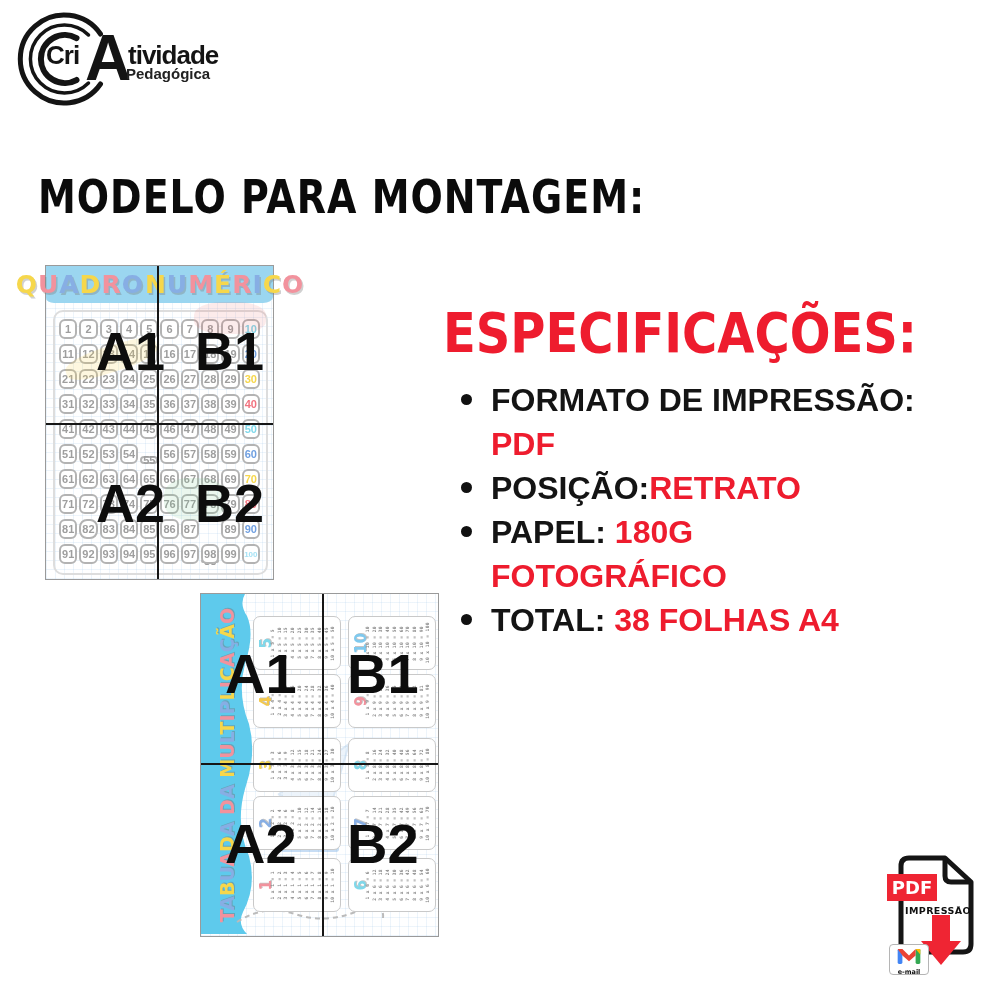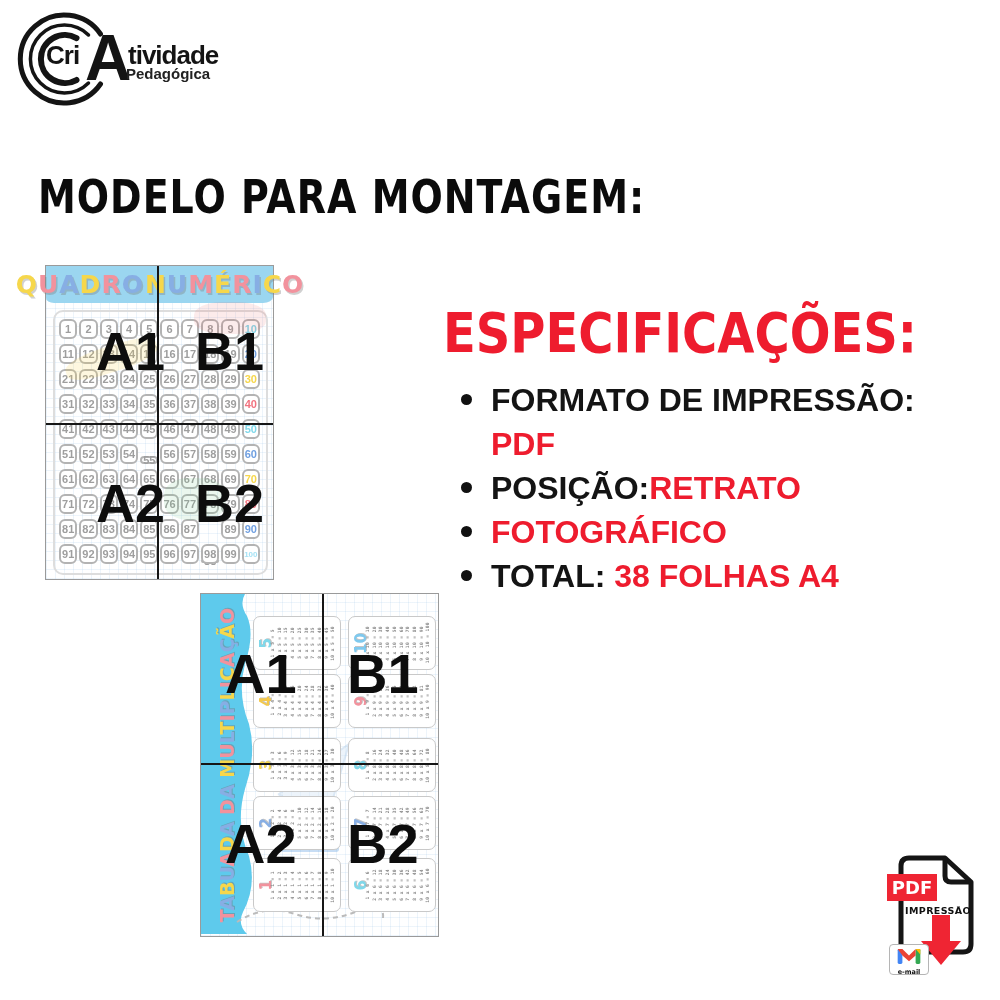--- a/index.html
+++ b/index.html
@@ -206,21 +206,21 @@
         <div class="q-cell" style="color: rgb(158, 158, 158);">72</div>
         <div class="q-cell" style="color: rgb(158, 158, 158);">73</div>
         <div class="q-cell" style="color: rgb(158, 158, 158);">74</div>
         <div class="q-cell" style="color: rgb(158, 158, 158);">75</div>
         <div class="q-cell" style="color: rgb(158, 158, 158);">76</div>
         <div class="q-cell" style="color: rgb(158, 158, 158);">77</div>
         <div class="q-cell" style="color: rgb(158, 158, 158);">78</div>
         <div class="q-cell" style="color: rgb(158, 158, 158);">79</div>
         <div class="q-cell" style="color: rgb(242, 115, 127);">80</div>
         <div class="q-cell" style="color: rgb(158, 158, 158);">81</div>
-        <div class="q-cell" style="color: rgb(158, 158, 158);">82</div>
+        <div class="q-cell" style="color: rgb(158, 158, 158); border-radius: 8px;">82</div>
         <div class="q-cell" style="color: rgb(158, 158, 158);">83</div>
         <div class="q-cell" style="color: rgb(158, 158, 158);">84</div>
         <div class="q-cell" style="color: rgb(158, 158, 158);">85</div>
         <div class="q-cell" style="color: rgb(158, 158, 158);">86</div>
         <div class="q-cell" style="color: rgb(158, 158, 158);">87</div>
         <div class="q-cell" style="color: rgb(158, 158, 158); margin-top: 40px;">88</div>
         <div class="q-cell" style="color: rgb(158, 158, 158);">89</div>
         <div class="q-cell" style="color: rgb(111, 159, 224);">90</div>
         <div class="q-cell" style="color: rgb(158, 158, 158);">91</div>
         <div class="q-cell" style="color: rgb(158, 158, 158);">92</div>
@@ -246,20 +246,21 @@
   <div class="specs-title" style="color: rgb(238, 28, 46);">ESPECIFICAÇÕES:</div>
   <ul class="spec-list">
       <li class="spec-item">
         <div class="spec-line"><span style="color: rgb(20, 20, 20);">FORMATO DE IMPRESSÃO:</span></div>
         <div class="spec-line"><span style="color: rgb(238, 28, 46);">PDF</span></div>
       </li>
       <li class="spec-item">
         <div class="spec-line"><span style="color: rgb(20, 20, 20);">POSIÇÃO:</span><span style="color: rgb(238, 28, 46);">RETRATO</span></div>
       </li>
       <li class="spec-item">
+        <div class="spec-line"><span style="color: rgb(20, 20, 20);">PAPEL: </span><span style="color: rgb(238, 28, 46);">180G</span></div>
         <div class="spec-line"><span style="color: rgb(238, 28, 46);">FOTOGRÁFICO</span></div>
       </li>
       <li class="spec-item">
         <div class="spec-line"><span style="color: rgb(20, 20, 20);">TOTAL: </span><span style="color: rgb(238, 28, 46);">38 FOLHAS A4</span></div>
       </li>
     </ul>
 </div>
 
 <div class="poster tabuada">
   <svg class="t-band-svg" width="60" height="340" viewBox="0 0 60 340">

